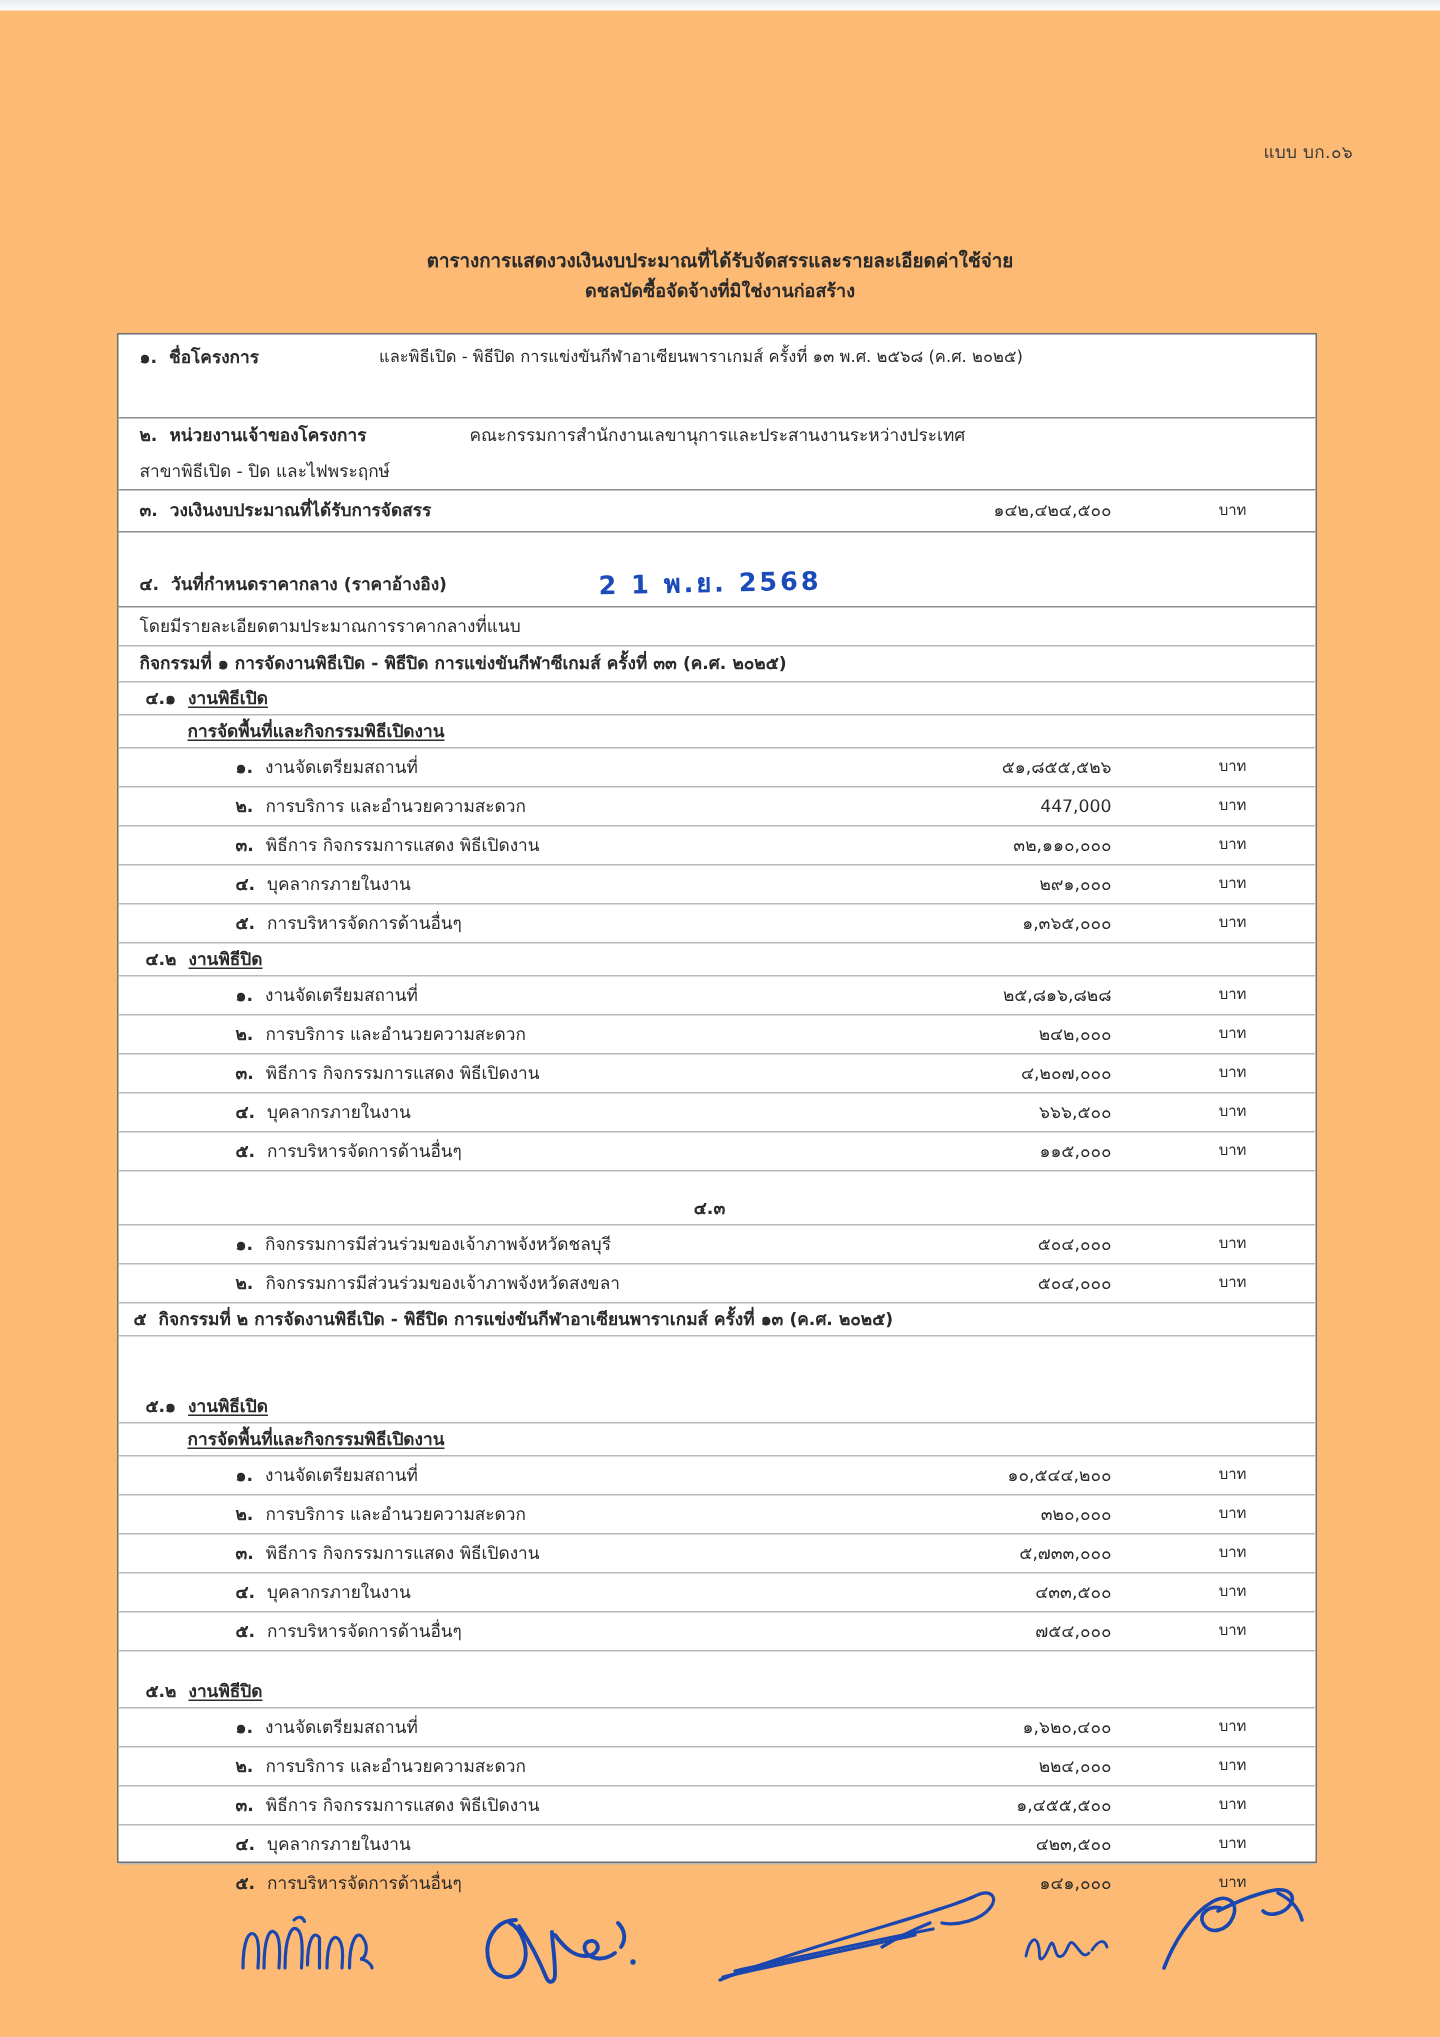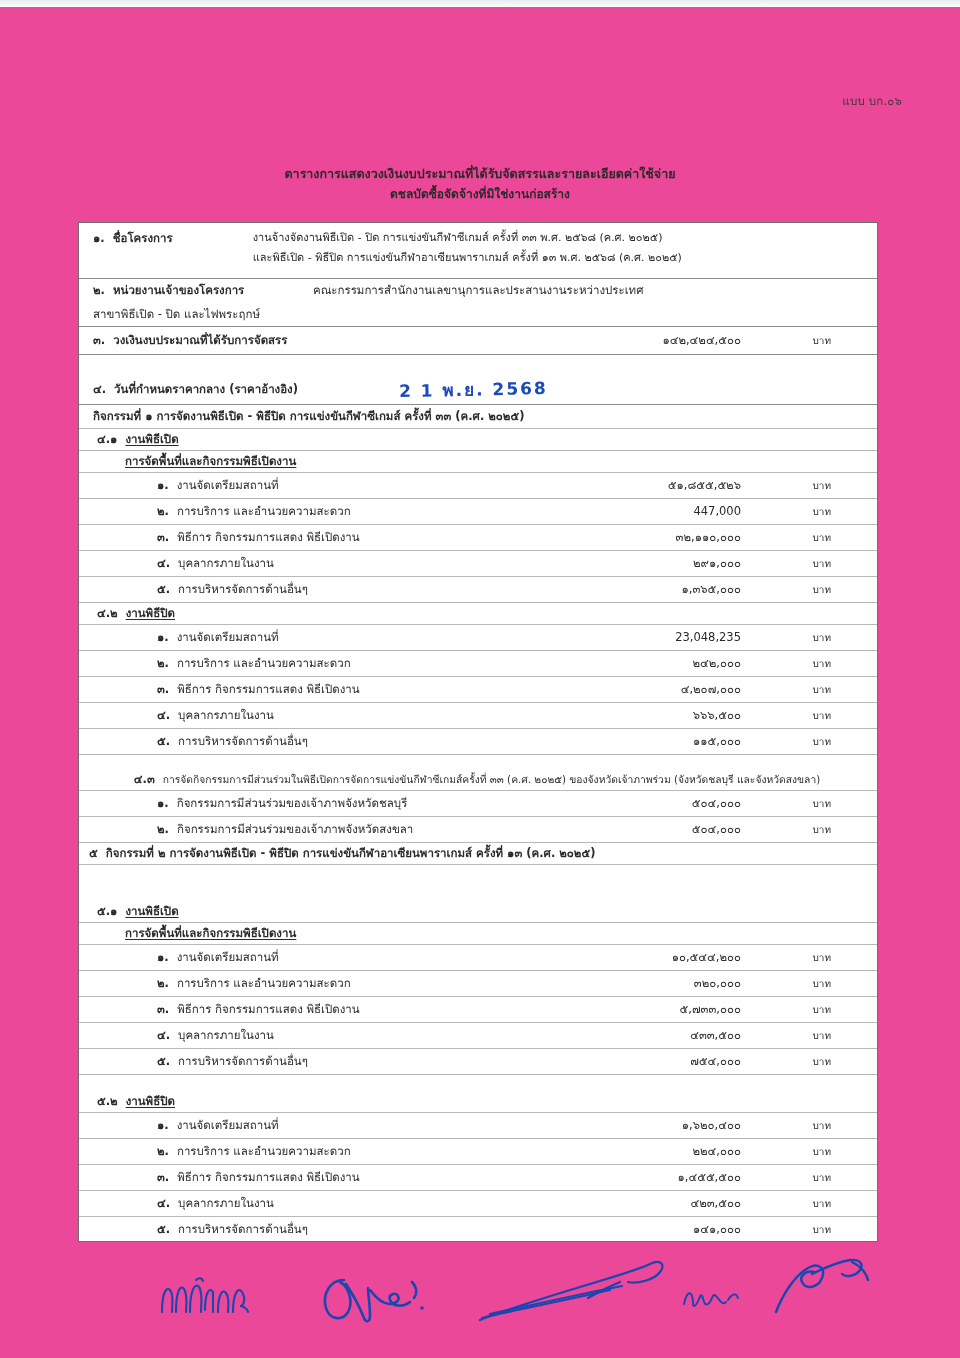--- a/index.html
+++ b/index.html
@@ -12,21 +12,21 @@
     height: 1358px;
     position: relative;
     font-family: "DejaVu Sans", "Liberation Sans", sans-serif;
     color: #2b2b2b;
     overflow: hidden;
   }
 
   .page {
     position: absolute;
     inset: 0;
-    background: #ec4899;
+    background: #fdba74;
   }
 
   
   .scan-edge {
     position: absolute;
     top: 0; left: 0; right: 0;
     height: 7px;
     background: linear-gradient(180deg,#e9ecee 0%, #fdfdfd 100%);
   }
 
@@ -170,21 +170,20 @@
     <div class="line2">ดชลบัดซื้อจัดจ้างที่มิใช่งานก่อสร้าง</div>
   </div>
 
   <div class="frame">
     <div class="rows">
 
       <div class="row ruled-dark" style="height:56px; align-items:flex-start; padding-top:8px;">
         <span class="num">๑.</span>
         <span class="label" style="width:140px;">ชื่อโครงการ</span>
         <span class="proj-block">
-          <span class="proj-line">งานจ้างจัดงานพิธีเปิด - ปิด การแข่งขันกีฬาซีเกมส์ ครั้งที่ ๓๓ พ.ศ. ๒๕๖๘ (ค.ศ. ๒๐๒๕)</span>
           <span class="proj-line">และพิธีเปิด - พิธีปิด การแข่งขันกีฬาอาเซียนพาราเกมส์ ครั้งที่ ๑๓ พ.ศ. ๒๕๖๘ (ค.ศ. ๒๐๒๕)</span>
         </span>
       </div>
 
       <div class="row" style="height:24px;">
         <span class="num">๒.</span>
         <span class="label" style="width:200px;">หน่วยงานเจ้าของโครงการ</span>
         <span class="value-text">คณะกรรมการสำนักงานเลขานุการและประสานงานระหว่างประเทศ</span>
       </div>
       <div class="row ruled-dark" style="height:24px; padding-left:14px;">
@@ -199,20 +198,23 @@
       </div>
 
       <div class="row spacer" style="height:20px;"></div>
 
       <div class="row ruled-dark" style="height:30px;">
         <span class="num">๔.</span>
         <span class="label">วันที่กำหนดราคากลาง (ราคาอ้างอิง)</span>
         <span class="date-stamp">2 1 พ.ย. 2568</span>
       </div>
 
+      <div class="row ruled" style="height:26px; padding-left:14px;">
+        <span class="value-text">โดยมีรายละเอียดตามประมาณการราคากลางที่แนบ</span>
+      </div>
 
       <div class="row ruled" style="height:24px; padding-left:14px;">
         <span class="headline">กิจกรรมที่ ๑ การจัดงานพิธีเปิด - พิธีปิด การแข่งขันกีฬาซีเกมส์ ครั้งที่ ๓๓ (ค.ศ. ๒๐๒๕)</span>
       </div>
 
       <div class="row ruled" style="height:22px; padding-left:18px;">
         <span class="num">๔.๑</span>
         <span class="sub-head u">งานพิธีเปิด</span>
       </div>
       <div class="row ruled" style="height:22px; padding-left:46px;">
@@ -251,21 +253,21 @@
       </div>
 
       <div class="row ruled" style="height:22px; padding-left:18px;">
         <span class="num">๔.๒</span>
         <span class="sub-head u">งานพิธีปิด</span>
       </div>
 
       <div class="row ruled" style="height:26px; padding-left:78px;">
         <span class="num">๑.</span>
         <span class="value-text">งานจัดเตรียมสถานที่</span>
-        <span class="amount">23,048,235</span>
+        <span class="amount">๒๕,๘๑๖,๘๒๘</span>
         <span class="unit">บาท</span>
       </div>
       <div class="row ruled" style="height:26px; padding-left:78px;">
         <span class="num">๒.</span>
         <span class="value-text">การบริการ และอำนวยความสะดวก</span>
         <span class="amount">๒๔๒,๐๐๐</span>
         <span class="unit">บาท</span>
       </div>
       <div class="row ruled" style="height:26px; padding-left:78px;">
         <span class="num">๓.</span>
@@ -283,21 +285,20 @@
         <span class="num">๕.</span>
         <span class="value-text">การบริหารจัดการด้านอื่นๆ</span>
         <span class="amount">๑๑๕,๐๐๐</span>
         <span class="unit">บาท</span>
       </div>
 
       <div class="row spacer" style="height:14px;"></div>
 
       <div class="row ruled" style="height:22px; padding-left:8px;justify-content:center;">
         <span class="num">๔.๓</span>
-        <span class="small-wide">การจัดกิจกรรมการมีส่วนร่วมในพิธีเปิดการจัดการแข่งขันกีฬาซีเกมส์ครั้งที่ ๓๓ (ค.ศ. ๒๐๒๕) ของจังหวัดเจ้าภาพร่วม (จังหวัดชลบุรี และจังหวัดสงขลา)</span>
       </div>
 
       <div class="row ruled" style="height:26px; padding-left:78px;">
         <span class="num">๑.</span>
         <span class="value-text">กิจกรรมการมีส่วนร่วมของเจ้าภาพจังหวัดชลบุรี</span>
         <span class="amount">๕๐๔,๐๐๐</span>
         <span class="unit">บาท</span>
       </div>
       <div class="row ruled" style="height:26px; padding-left:78px;">
         <span class="num">๒.</span>

